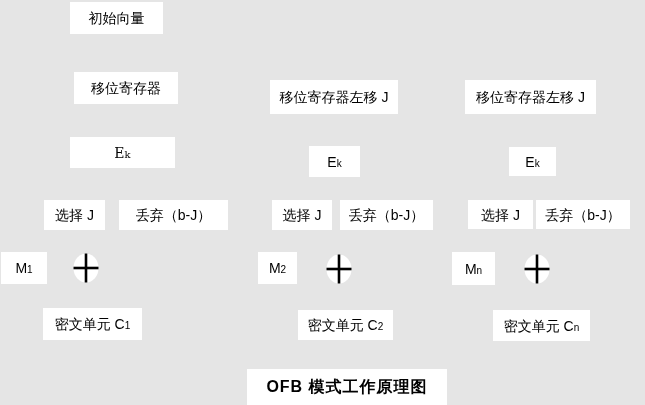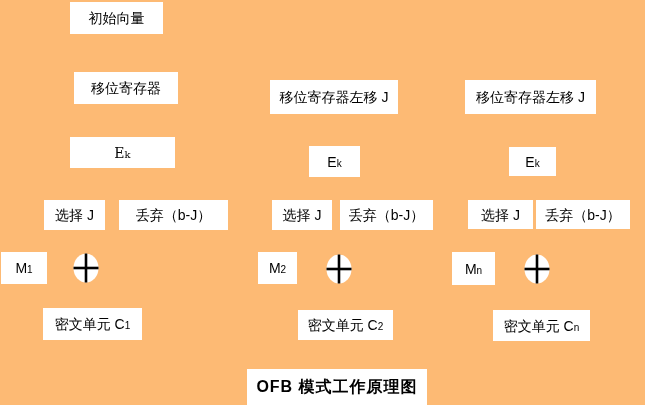--- a/index.html
+++ b/index.html
@@ -4,21 +4,21 @@
 <style>
   html, body { margin: 0; padding: 0; }
   body {
     width: 645px; height: 405px;
     background: #000;
     font-family: "Liberation Sans", sans-serif;
   }
   .stage {
     position: relative;
     width: 645px; height: 405px;
-    background: #fdba74;
+    background: #e5e5e5;
     overflow: hidden;
   }
   .box {
     position: absolute;
     background: #fff;
     color: #000;
     display: flex;
     align-items: center;
     justify-content: center;
     font-size: 14px;
@@ -143,17 +143,17 @@
     <ellipse cx="13" cy="15" rx="12.5" ry="14.5" fill="#ffffff"></ellipse>
     <line x1="13" y1="0.5" x2="13" y2="29.5" stroke="#000000" stroke-width="2.6"></line>
     <line x1="0.5" y1="15" x2="25.5" y2="15" stroke="#000000" stroke-width="2.6"></line>
   </svg>
 
   <div class="box" style="left:493px; top:310px; width:97px; height:31px;">
     <span>密文单元 C</span>
       <sub>n</sub>
   </div>
 
-  <div class="box title-box" style="left:247px; top:369px; width:180px; height:36px;">
+  <div class="box title-box" style="left:247px; top:369px; width:200px; height:36px;">
     <span>OFB 模式工作原理图</span>
   </div>
 
 </div>
 
 </body></html>

